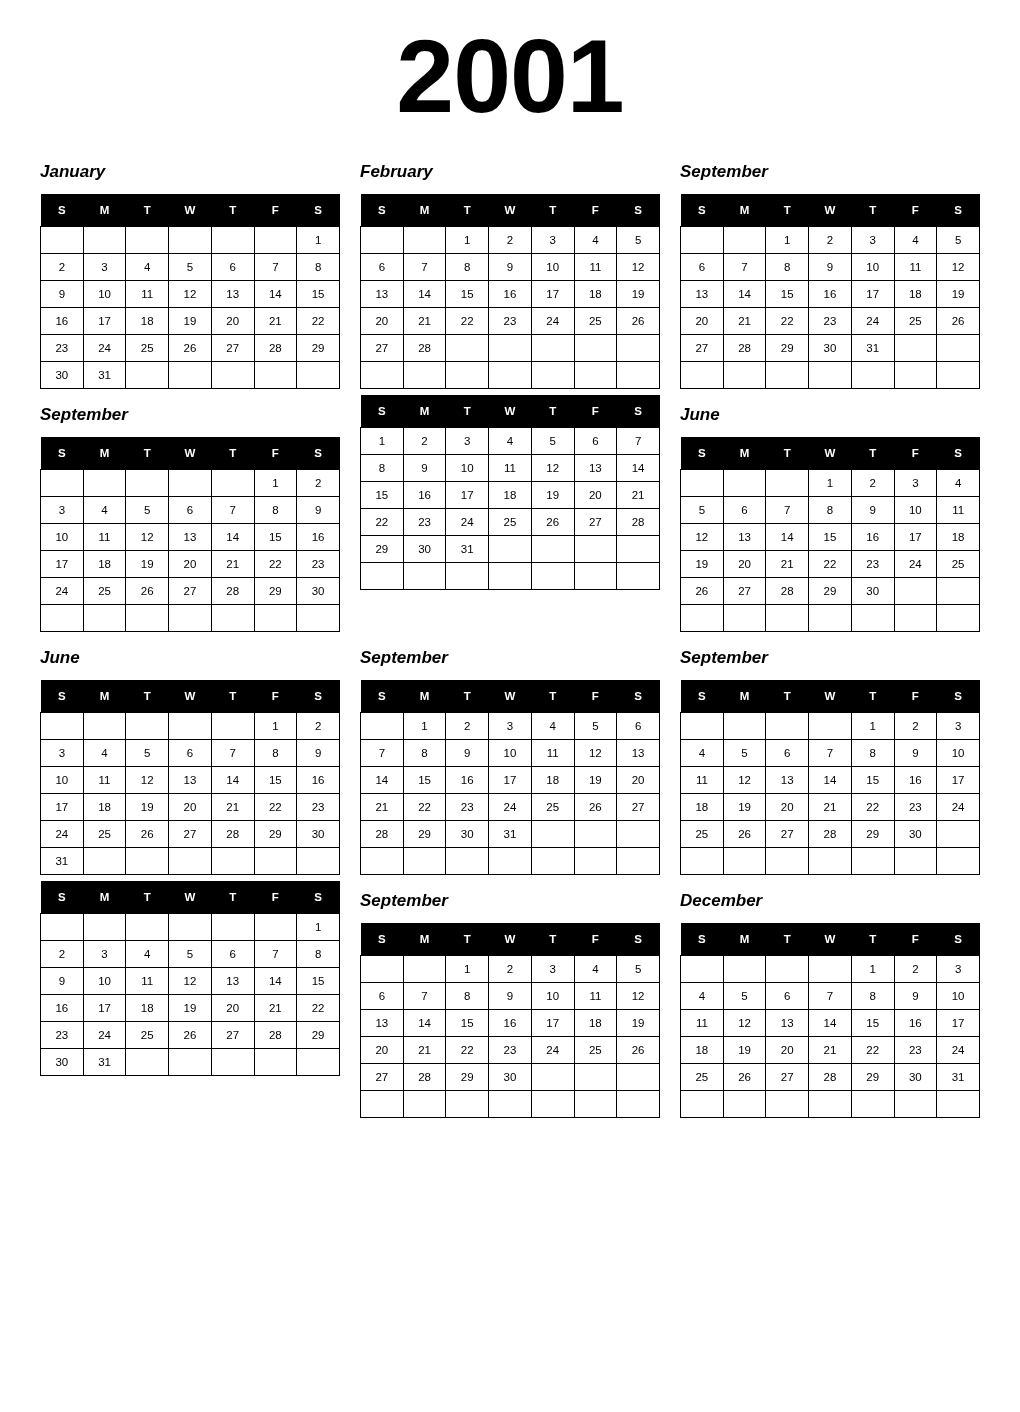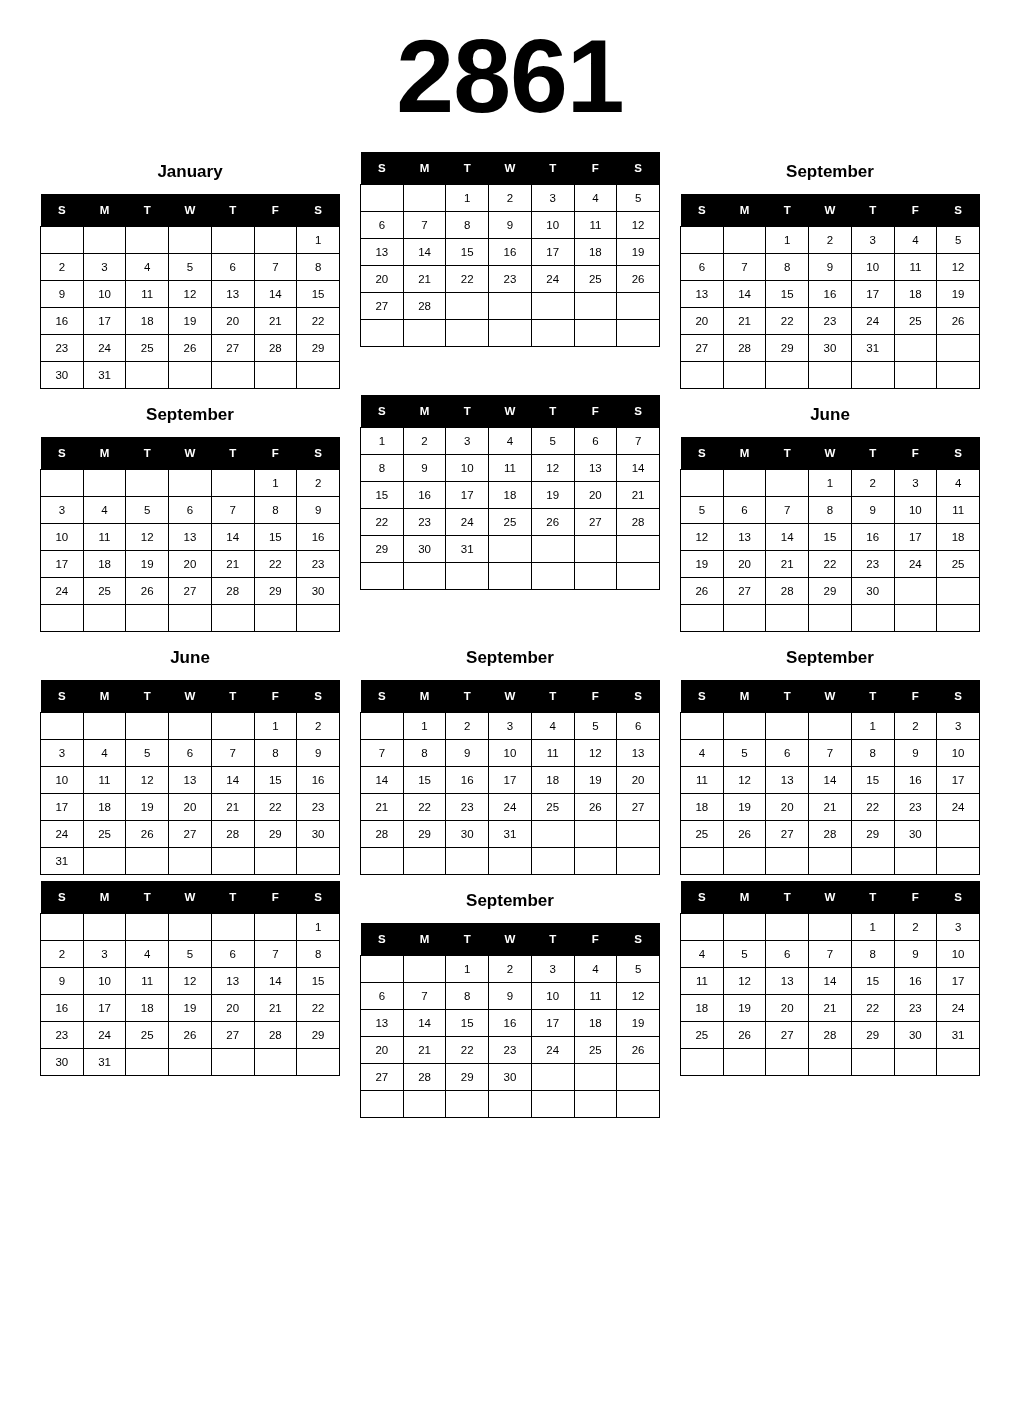--- a/index.html
+++ b/index.html
@@ -40,24 +40,24 @@
     row-gap: 0px;
     padding-top: 18px;
   }
   .month {
     width: 320px;
     box-sizing: border-box;
     padding: 0 10px;
     margin-bottom: 6px;
   }
   .month-name {
-    text-align: center;
     font-size: 17px;
     font-weight: bold;
     padding: 10px 0 12px 0;
+    font-style: italic;
   }
   table.cal {
     border-collapse: collapse;
     width: 300px;
     table-layout: fixed;
   }
   table.cal th {
     background: #000000;
     color: #ffffff;
     font-size: 11.5px;
@@ -78,21 +78,21 @@
     background: #ffffff;
   }
   table.cal td.empty {
     color: transparent;
   }
 </style>
 </head>
 <body>
 
 <div class="page">
-  <h1 class="year-title">2861</h1>
+  <h1 class="year-title">2001</h1>
   <div class="months-grid">
       <div class="month">
         <div class="month-name">January</div>
         <table class="cal">
           <thead>
             <tr>
               <th>S</th>
               <th>M</th>
               <th>T</th>
               <th>W</th>
@@ -153,20 +153,21 @@
               <td class="empty"></td>
               <td class="empty"></td>
               <td class="empty"></td>
               <td class="empty"></td>
               <td class="empty"></td>
             </tr>
           </tbody>
         </table>
       </div>
       <div class="month">
+        <div class="month-name">February</div>
         <table class="cal">
           <thead>
             <tr>
               <th>S</th>
               <th>M</th>
               <th>T</th>
               <th>W</th>
               <th>T</th>
               <th>F</th>
               <th>S</th>
@@ -870,20 +871,21 @@
               <td class="empty"></td>
               <td class="empty"></td>
               <td class="empty"></td>
               <td class="empty"></td>
               <td class="empty"></td>
             </tr>
           </tbody>
         </table>
       </div>
       <div class="month">
+        <div class="month-name">December</div>
         <table class="cal">
           <thead>
             <tr>
               <th>S</th>
               <th>M</th>
               <th>T</th>
               <th>W</th>
               <th>T</th>
               <th>F</th>
               <th>S</th>

